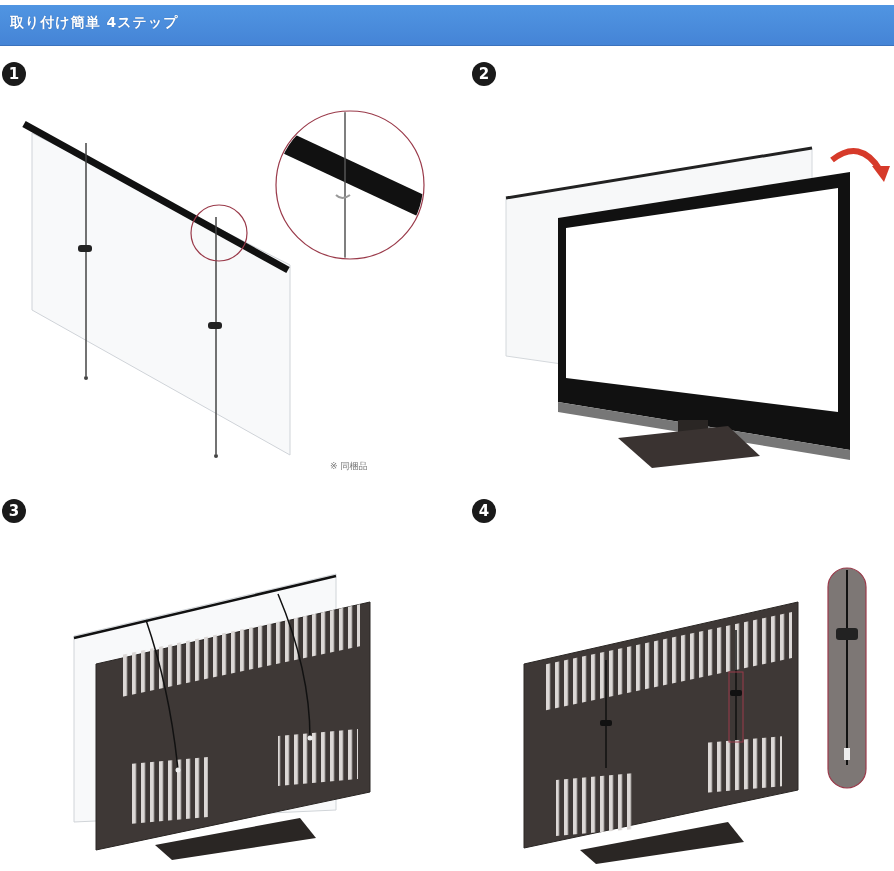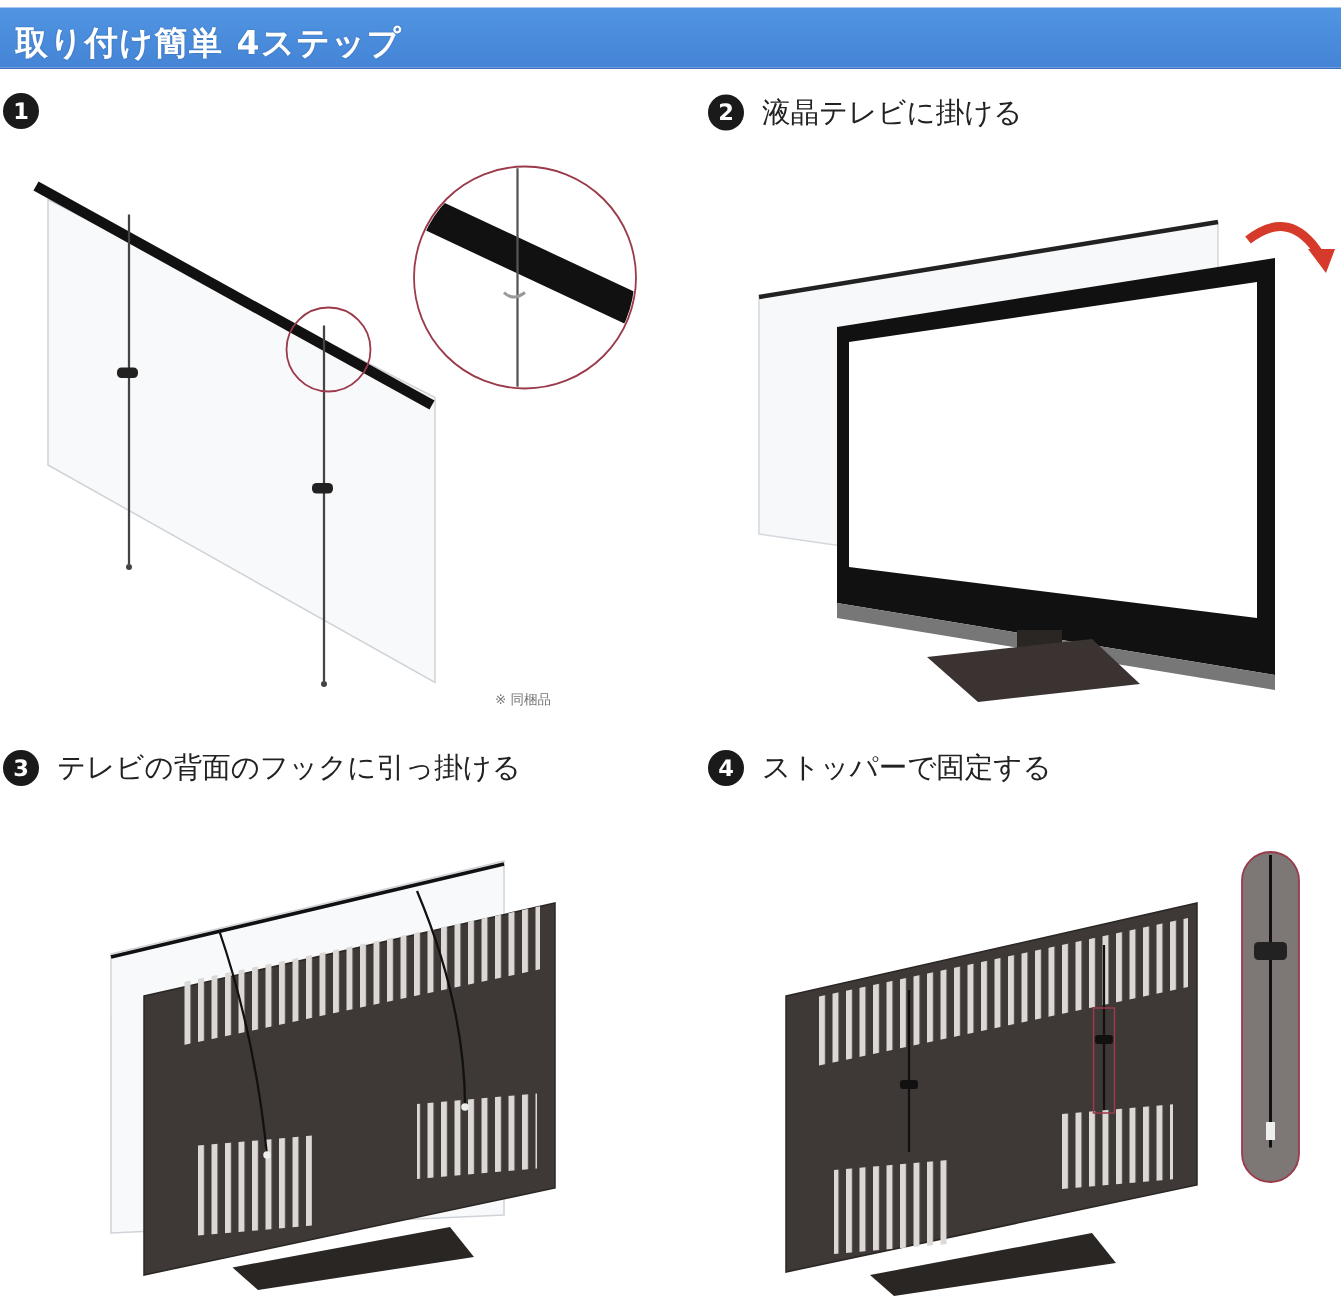--- a/index.html
+++ b/index.html
@@ -1,20 +1,20 @@
 <!DOCTYPE html>
 <html><head>
 <meta charset="utf-8">
 <style>
   html, body { margin: 0; padding: 0; background: #ffffff; }
   body { width: 894px; height: 871px; position: relative; overflow: hidden;
          font-family: "DejaVu Sans", "Liberation Sans", sans-serif; color: #222; }
   .header-bar { position: absolute; left: 0; top: 5px; width: 894px; height: 40px;
                 background: linear-gradient(#5095e2, #4584d6); border-bottom: 1px solid #3b72bd; }
-  .header-title { position: absolute; left: 10px; top: 9px; font-size: 22px; font-weight: bold;
+  .header-title { position: absolute; left: 10px; top: 9px; font-size: 14px; font-weight: bold;
                   color: #ffffff; letter-spacing: 1px; text-shadow: 0 0 1px #2a5ea0; }
   .step-label { position: absolute; display: flex; align-items: center; font-size: 19px; color: #222; }
   .step-num { width: 24px; height: 24px; border-radius: 50%; background: #1a1a1a; color: #fff;
               font-size: 15px; font-weight: bold; display: flex; align-items: center; justify-content: center;
               margin-right: 12px; }
   .illus { position: absolute; }
   .note { position: absolute; font-size: 9px; color: #777; }
 </style>
 </head>
 <body>
@@ -48,41 +48,39 @@
   <g clip-path="url(#zc)">
     <line x1="270" y1="35" x2="430" y2="110" stroke="#111" stroke-width="22"></line>
     <line x1="345" y1="10" x2="345" y2="165" stroke="#555" stroke-width="1.5"></line>
     <path d="M336,95 q6,6 14,0" fill="none" stroke="#999" stroke-width="2"></path>
   </g>
 </svg>
 <div class="note" style="left:330px; top:460px;">※ 同梱品</div>
 
 <div class="step-label" style="left:472px; top:62px;">
   <span class="step-num">2</span>
-  <span>液晶テレビに掛ける</span>
 </div>
 <svg class="illus" style="left:480px; top:120px;" width="414" height="360">
 
   <polygon points="26,78 332,28 332,280 26,236" fill="#f7f8f9" stroke="#d4d8dc"></polygon>
   <line x1="26" y1="78" x2="332" y2="28" stroke="#222" stroke-width="3"></line>
 
   <polygon points="78,98 370,52 370,330 78,282" fill="#111"></polygon>
   <polygon points="86,108 358,68 358,292 86,258" fill="#ffffff"></polygon>
   <polygon points="78,282 370,330 370,340 78,292" fill="#777"></polygon>
 
   <rect x="198" y="300" width="30" height="16" fill="#2a2624"></rect>
   <polygon points="138,318 248,306 280,336 172,348" fill="#3a3331"></polygon>
 
   <path d="M352,40 Q380,18 400,50" fill="none" stroke="#d63a2a" stroke-width="6"></path>
   <polygon points="392,46 410,46 404,62" fill="#d63a2a"></polygon>
 </svg>
 
 <div class="step-label" style="left:2px; top:499px;">
   <span class="step-num">3</span>
-  <span>テレビの背面のフックに引っ掛ける</span>
 </div>
 <svg class="illus" style="left:60px; top:560px;" width="330" height="311">
   <polygon points="14,76 276,14 276,250 14,262" fill="#f8f9fa" stroke="#d0d4d8"></polygon>
   <line x1="14" y1="78" x2="276" y2="16" stroke="#111" stroke-width="2.5"></line>
   <polygon points="36,104 310,42 310,232 36,290" fill="#3e3836" stroke="#2a2624"></polygon>
   <g fill="#d7d4d2">
     <rect x="60" y="108" width="240" height="42" fill="url(#vent)" transform="skewY(-12)"></rect>
   </g>
   <defs>
     <pattern id="vent" width="9" height="10" patternUnits="userSpaceOnUse">
@@ -93,21 +91,20 @@
   <rect x="218" y="195" width="80" height="50" fill="url(#vent)" transform="skewY(-5)"></rect>
   <path d="M86,60 Q110,130 118,210" fill="none" stroke="#111" stroke-width="1.5"></path>
   <path d="M218,34 Q250,110 250,178" fill="none" stroke="#111" stroke-width="1.5"></path>
   <circle cx="118" cy="210" r="2.5" fill="#eee"></circle>
   <circle cx="250" cy="178" r="2.5" fill="#eee"></circle>
   <polygon points="95,285 240,258 256,278 112,300" fill="#2a2624"></polygon>
 </svg>
 
 <div class="step-label" style="left:472px; top:499px;">
   <span class="step-num">4</span>
-  <span>ストッパーで固定する</span>
 </div>
 <svg class="illus" style="left:510px; top:560px;" width="384" height="311">
   <polygon points="14,104 288,42 288,230 14,288" fill="#3e3836" stroke="#2a2624"></polygon>
   <rect x="36" y="112" width="246" height="46" fill="url(#vent)" transform="skewY(-12)"></rect>
   <rect x="46" y="224" width="76" height="56" fill="url(#vent)" transform="skewY(-5)"></rect>
   <rect x="196" y="200" width="76" height="50" fill="url(#vent)" transform="skewY(-5)"></rect>
   <line x1="96" y1="100" x2="96" y2="208" stroke="#111" stroke-width="1.5"></line>
   <rect x="90" y="160" width="12" height="6" rx="2" fill="#111"></rect>
   <line x1="226" y1="70" x2="226" y2="180" stroke="#111" stroke-width="1.5"></line>
   <rect x="219" y="112" width="14" height="70" fill="none" stroke="#9a3a4a" stroke-width="1"></rect>

